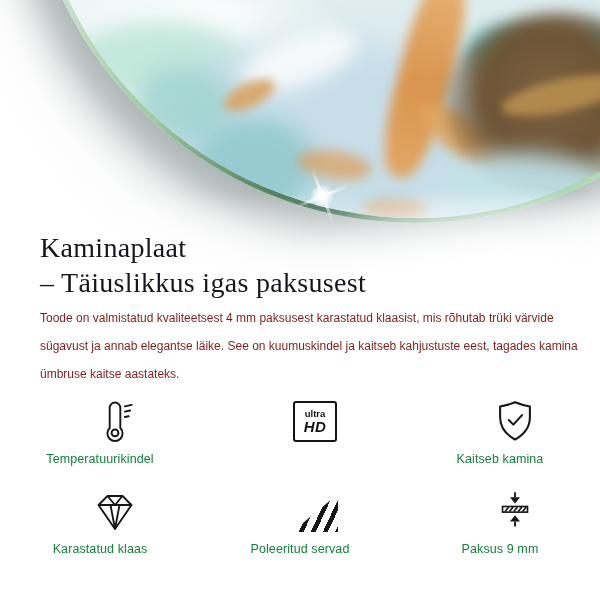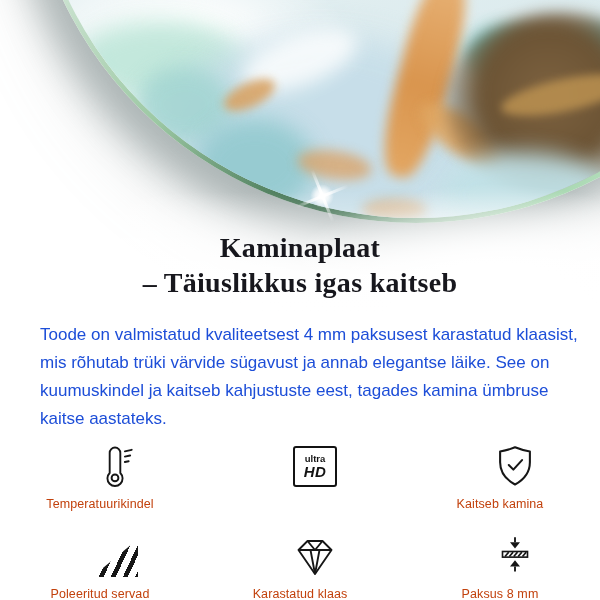--- a/index.html
+++ b/index.html
@@ -41,29 +41,29 @@
       background:radial-gradient(circle,#fff 15%,rgba(255,255,255,.7) 40%,rgba(255,255,255,0) 70%);}
 
   .hero-fade{position:absolute;inset:0;
       background:
         radial-gradient(55% 62% at 82% 102%, #ffffff 32%, rgba(255,255,255,0) 72%),
         linear-gradient(to bottom, rgba(255,255,255,0) 60%, rgba(255,255,255,.9) 86%, #ffffff 98%);}
 
   
   .content{position:relative;z-index:2;padding:230px 40px 0 40px;}
   .title{font-family:"Liberation Serif","DejaVu Serif",serif;font-size:28px;line-height:35px;
-         color:#17171d;font-weight:700;letter-spacing:.3px;text-align:center;}
-  .desc{margin-top:21px;width:548px;font-size:17px;line-height:28px;color:#1d4ed8;}
+         color:#17171d;font-weight:400;letter-spacing:.3px;}
+  .desc{margin-top:4px;width:548px;font-size:12px;line-height:28px;color:#7f1d1d;}
 
   
   .features{position:relative;z-index:2;margin-top:8px;display:grid;grid-template-columns:1fr 1fr 1fr;
             row-gap:20px;width:600px;}
   .feature{display:flex;flex-direction:column;align-items:center;}
   .icon-box{height:46px;display:flex;align-items:flex-end;justify-content:flex-end;padding-left:30px;}
-  .feature-label{margin-top:10px;font-size:12.5px;color:#c2410c;letter-spacing:.1px;}
+  .feature-label{margin-top:10px;font-size:12.5px;color:#15803d;letter-spacing:.1px;}
   .icon-stroke{stroke:#161616;fill:none;stroke-width:2.5;}
   .uhd-box{width:40px;height:37px;border:2.6px solid #131313;border-radius:3px;
            display:flex;flex-direction:column;align-items:center;justify-content:center;line-height:1;}
   .uhd-top{font-size:9.5px;font-weight:700;color:#131313;}
   .uhd-bottom{font-size:15px;font-weight:800;color:#131313;letter-spacing:.4px;margin-top:1px;font-style:italic;}
   .stripes{width:46px;height:38px;
       background:repeating-linear-gradient(115deg,#161616 0 4.5px,transparent 4.5px 11px);
       -webkit-clip-path:polygon(0 100%,100% 0,100% 100%);clip-path:polygon(0 100%,100% 0,100% 100%);}
 </style>
 </head>
@@ -96,21 +96,21 @@
       <div class="h"></div>
         <div class="v"></div>
         <div class="glow"></div>
     </div>
     <div class="hero-fade"></div>
   </div>
 
   <div class="content">
     <div class="title">
       <div>Kaminaplaat</div>
-      <div>– Täiuslikkus igas kaitseb</div>
+      <div>– Täiuslikkus igas paksusest</div>
     </div>
     <div class="desc">Toode on valmistatud kvaliteetsest 4 mm paksusest karastatud klaasist, mis rõhutab trüki värvide sügavust ja annab elegantse läike. See on kuumuskindel ja kaitseb kahjustuste eest, tagades kamina ümbruse kaitse aastateks.</div>
   </div>
 
   <div class="features">
 
     <div class="feature">
       <div class="icon-box">
         <svg width="48" height="44" viewBox="0 0 48 58">
           <path class="icon-stroke" stroke-linejoin="round" d="M17,13 a7,7 0 0 1 14,0 V39.5 a10,10 0 1 1 -14,0 Z"></path>
@@ -135,43 +135,43 @@
         <svg width="40" height="43" viewBox="0 0 48 52">
           <path class="icon-stroke" stroke-linejoin="round" d="M24,4 C30,6.5 36,8 42,9 V22 C42,35 34,43.5 24,49 C14,43.5 6,35 6,22 V9 C12,8 18,6.5 24,4 Z"></path>
           <path class="icon-stroke" stroke-linecap="round" stroke-linejoin="round" d="M16.5,25.5 L22,31 L32.5,19.5"></path>
         </svg>
       </div>
       <div class="feature-label">Kaitseb kamina</div>
     </div>
 
     <div class="feature">
       <div class="icon-box">
-        <div class="stripes"></div>
-      </div>
-      <div class="feature-label">Poleeritud servad</div>
-    </div>
-
-    <div class="feature">
-      <div class="icon-box">
         <svg width="48" height="42" viewBox="0 0 64 56">
           <path class="icon-stroke" stroke-width="2.4" stroke-linejoin="round" d="M10,20 L22,8 H42 L54,20 L32,52 Z"></path>
           <path class="icon-stroke" stroke-width="2.2" stroke-linejoin="round" d="M10,20 H54 M22,8 L32,20 L42,8 M26,20 L32,52 M38,20 L32,52"></path>
         </svg>
       </div>
       <div class="feature-label">Karastatud klaas</div>
+    </div>
+
+    <div class="feature">
+      <div class="icon-box">
+        <div class="stripes"></div>
+      </div>
+      <div class="feature-label">Poleeritud servad</div>
     </div>
 
     <div class="feature">
       <div class="icon-box">
         <svg width="40" height="46" viewBox="0 0 64 58">
           <line x1="32" y1="2" x2="32" y2="10" stroke="#161616" stroke-width="3"></line>
           <polygon points="24,10 40,10 32,20" fill="#161616"></polygon>
           <rect x="12" y="25" width="40" height="9" fill="#fff" stroke="#161616" stroke-width="2.6"></rect>
           <path d="M16,33 L22,26 M23,33 L29,26 M30,33 L36,26 M37,33 L43,26 M44,33 L50,26" stroke="#161616" stroke-width="2.6"></path>
           <polygon points="24,49 40,49 32,39" fill="#161616"></polygon>
           <line x1="32" y1="49" x2="32" y2="57" stroke="#161616" stroke-width="3"></line>
         </svg>
       </div>
-      <div class="feature-label">Paksus 8 mm</div>
+      <div class="feature-label">Paksus 9 mm</div>
     </div>
 
   </div>
 </div>
 
 </body></html>

